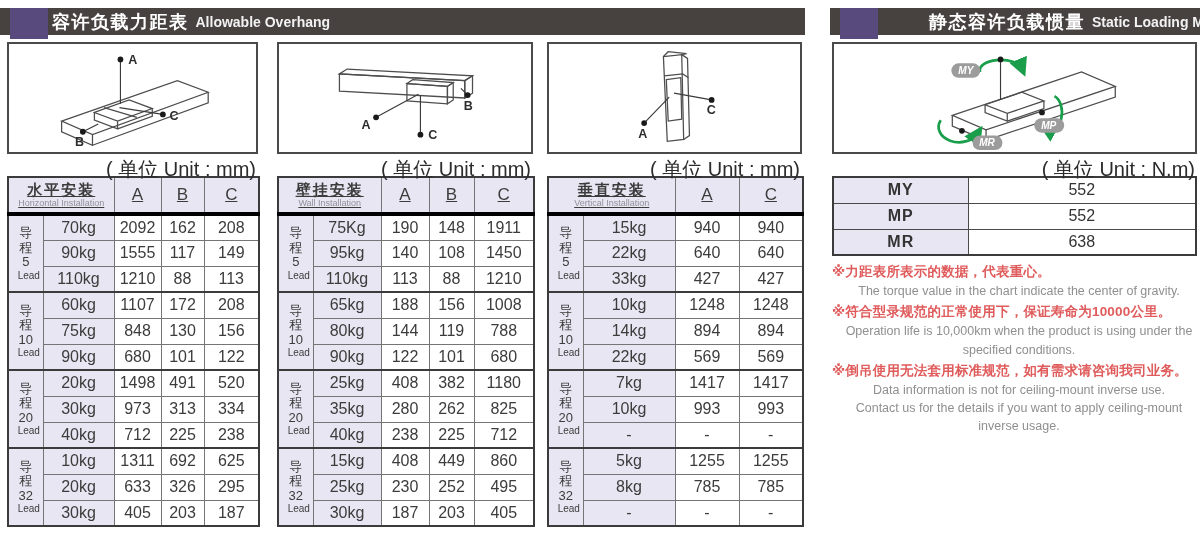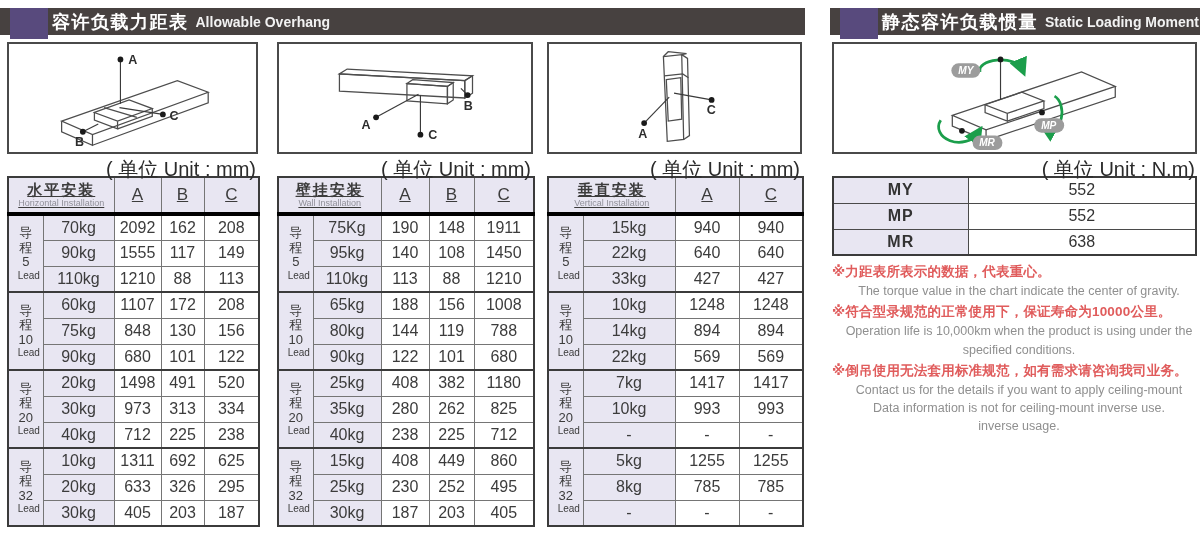--- a/index.html
+++ b/index.html
@@ -4,21 +4,21 @@
 <style>
   * { margin:0; padding:0; box-sizing:border-box; }
   html,body { width:1200px; height:539px; }
   body {
     position:relative; background:#ffffff; overflow:hidden;
     font-family:"Liberation Sans","DejaVu Sans",sans-serif; color:#3c3c3c;
   }
   
   .hdr-bar { position:absolute; top:8px; height:27px; background:#474140; display:flex; align-items:center; }
   .hdr-bar.left { left:0; width:805px; }
-  .hdr-bar.right { left:830px; width:370px; }
+  .hdr-bar.right { left:830px; width:370px;padding-left:47px; }
   .hdr-accent { position:absolute; left:10px; top:0; width:38px; height:31px; background:#584a7d; }
   .hdr-zh { margin-left:52px; font-size:18px; font-weight:bold; color:#fff; letter-spacing:1.5px; white-space:nowrap; }
   .hdr-en { margin-left:7px; font-size:14px; font-weight:600; color:#f2f2f2; white-space:nowrap; }
   
   .subcol { position:absolute; top:42px; }
   .diagram-box { width:100%; height:112px; border:2px solid #4a4a4a; background:#fff; }
   .diagram-box svg { width:100%; height:100%; display:block; }
   .unit-line { text-align:right; font-size:20px; font-weight:500; color:#2b2b2b; padding:2px 2px 3px 0; height:22px; white-space:nowrap; }
   
   table.otable { width:100%; border-collapse:collapse; table-layout:fixed; border:2px solid #3b3b3b; background:#fff; }
@@ -545,18 +545,18 @@
         <div class="note-zh">※力距表所表示的数据，代表重心。</div>
         <div class="note-en">The torque value in the chart indicate the center of gravity.</div>
       </div>
       <div class="note">
         <div class="note-zh">※符合型录规范的正常使用下，保证寿命为10000公里。</div>
         <div class="note-en">Operation life is 10,000km when the product is using under the</div>
         <div class="note-en">specified conditions.</div>
       </div>
       <div class="note">
         <div class="note-zh">※倒吊使用无法套用标准规范，如有需求请咨询我司业务。</div>
+        <div class="note-en">Data information is not for ceiling-mount inverse use.</div>
         <div class="note-en">Contact us for the details if you want to apply ceiling-mount</div>
-        <div class="note-en">Data information is not for ceiling-mount inverse use.</div>
         <div class="note-en">inverse usage.</div>
       </div>
     </div>
 </div>
 
 </body></html>

